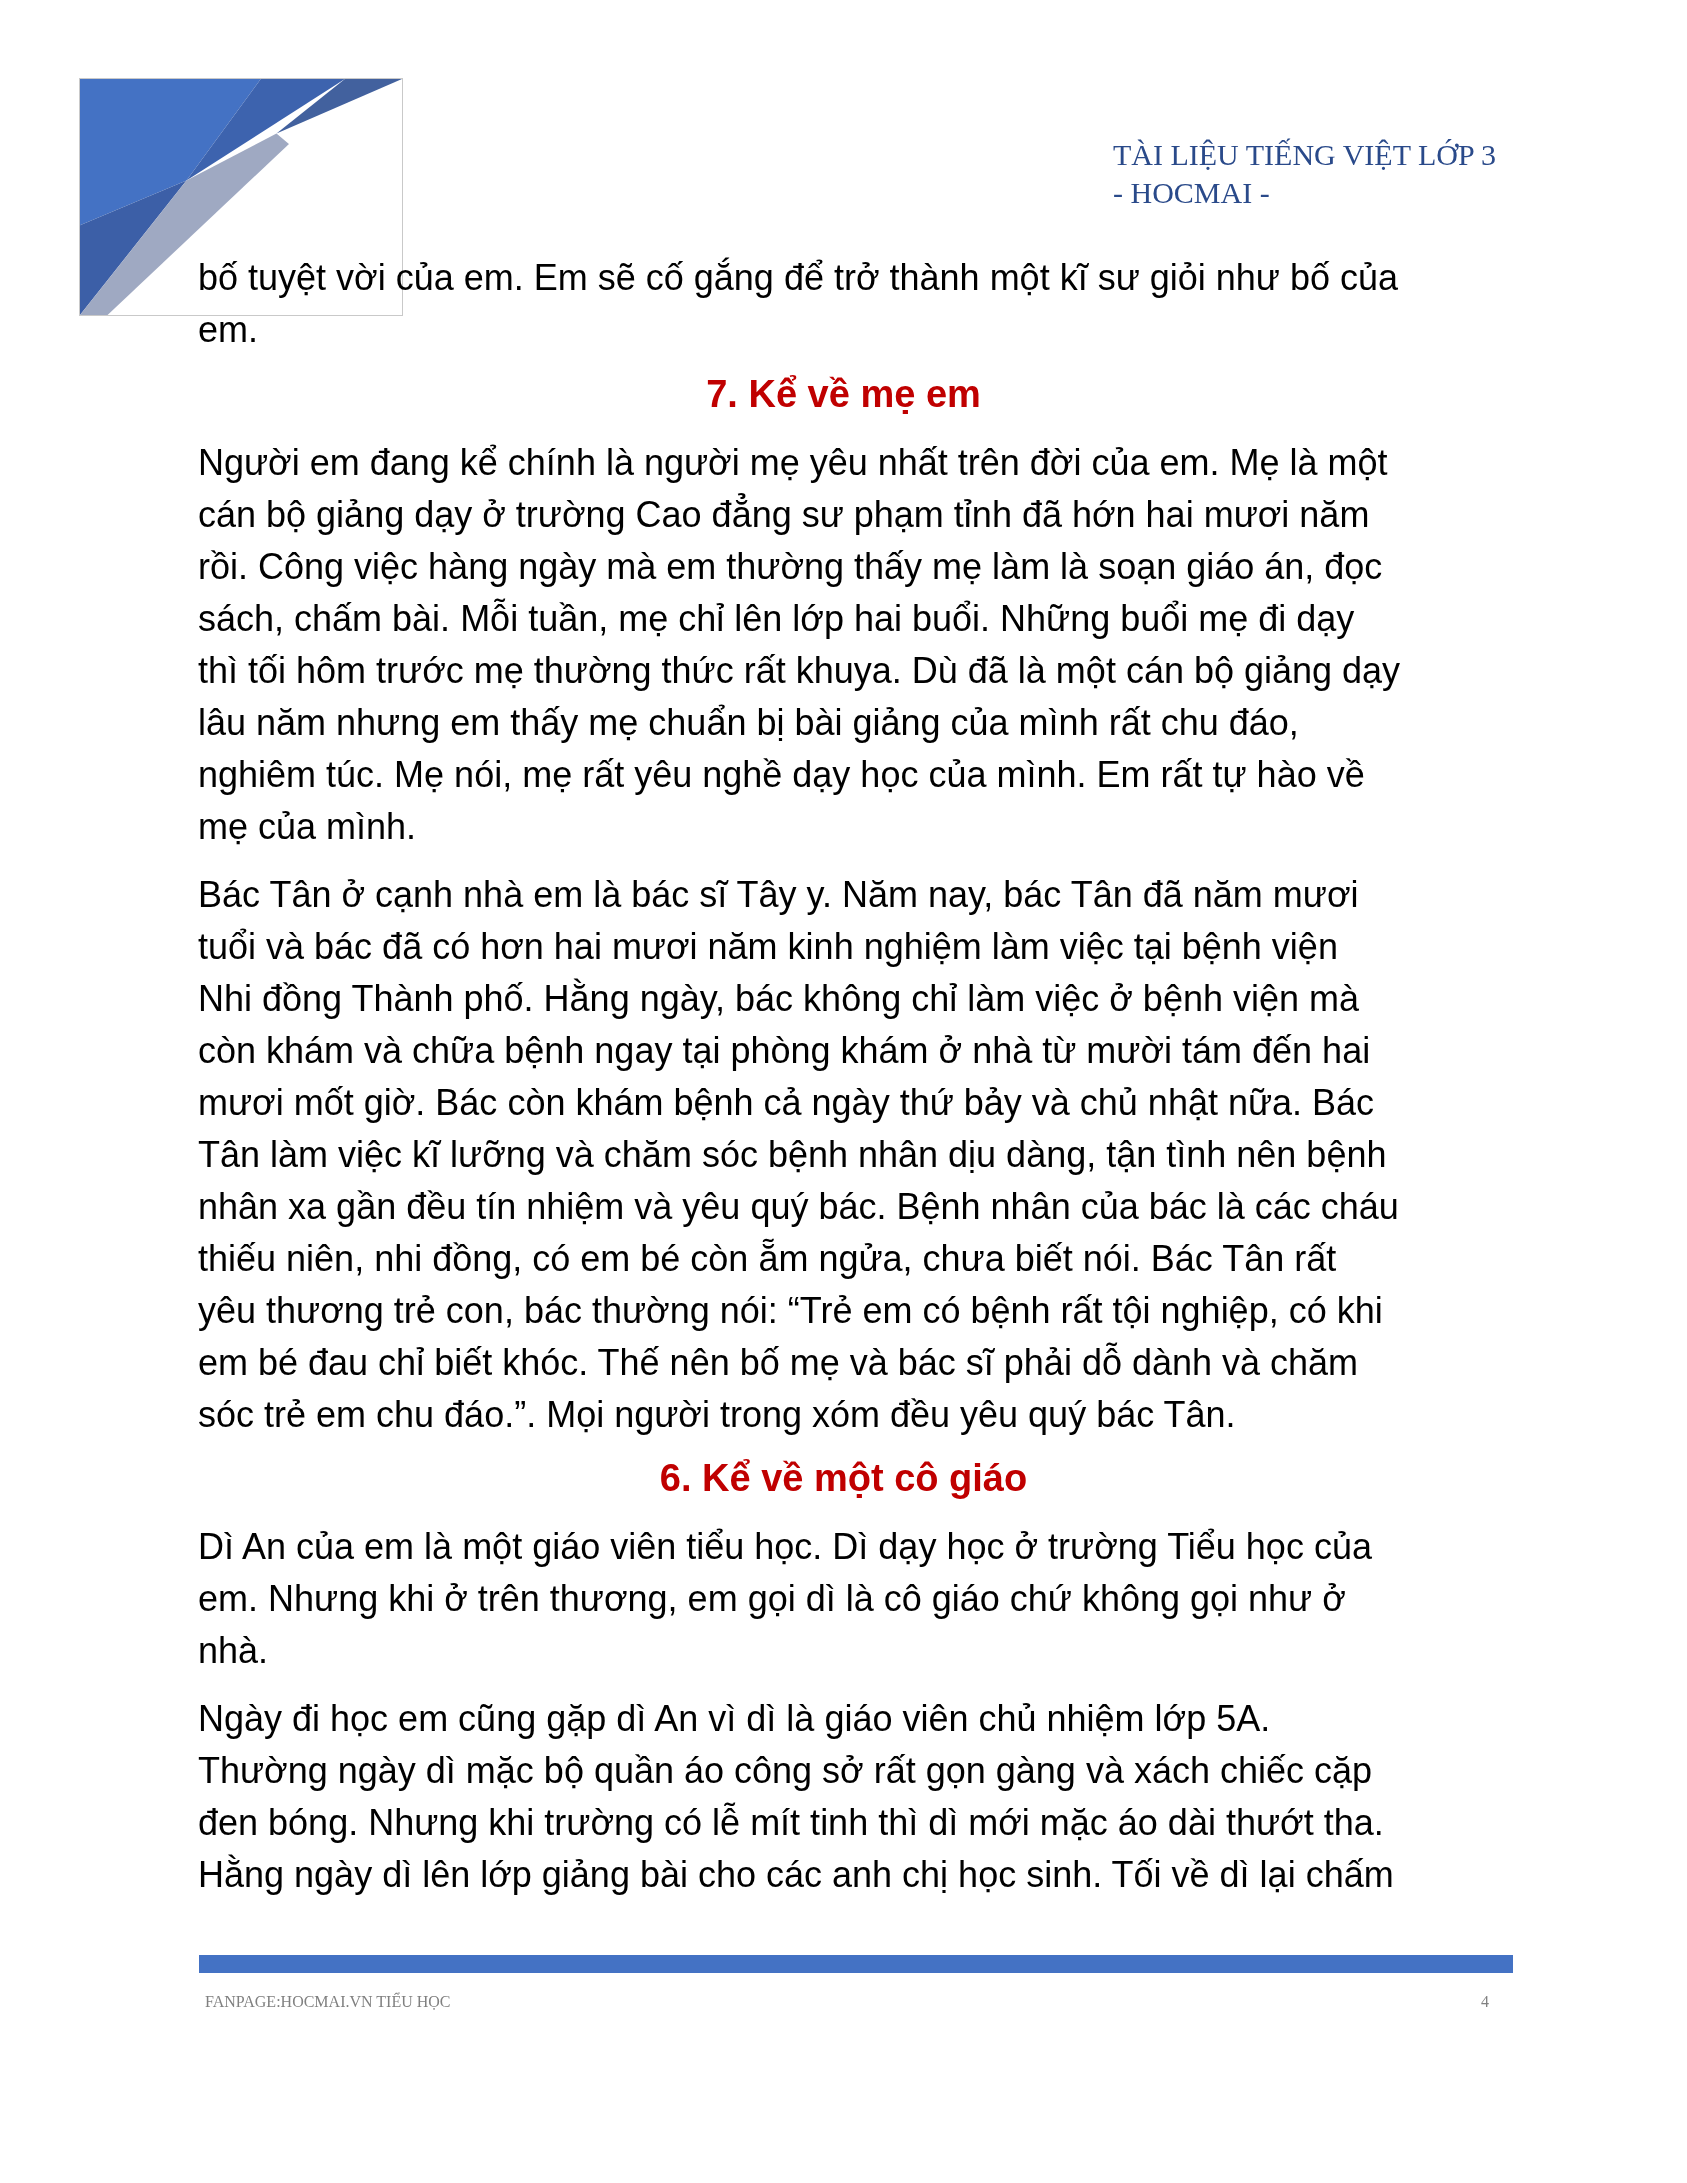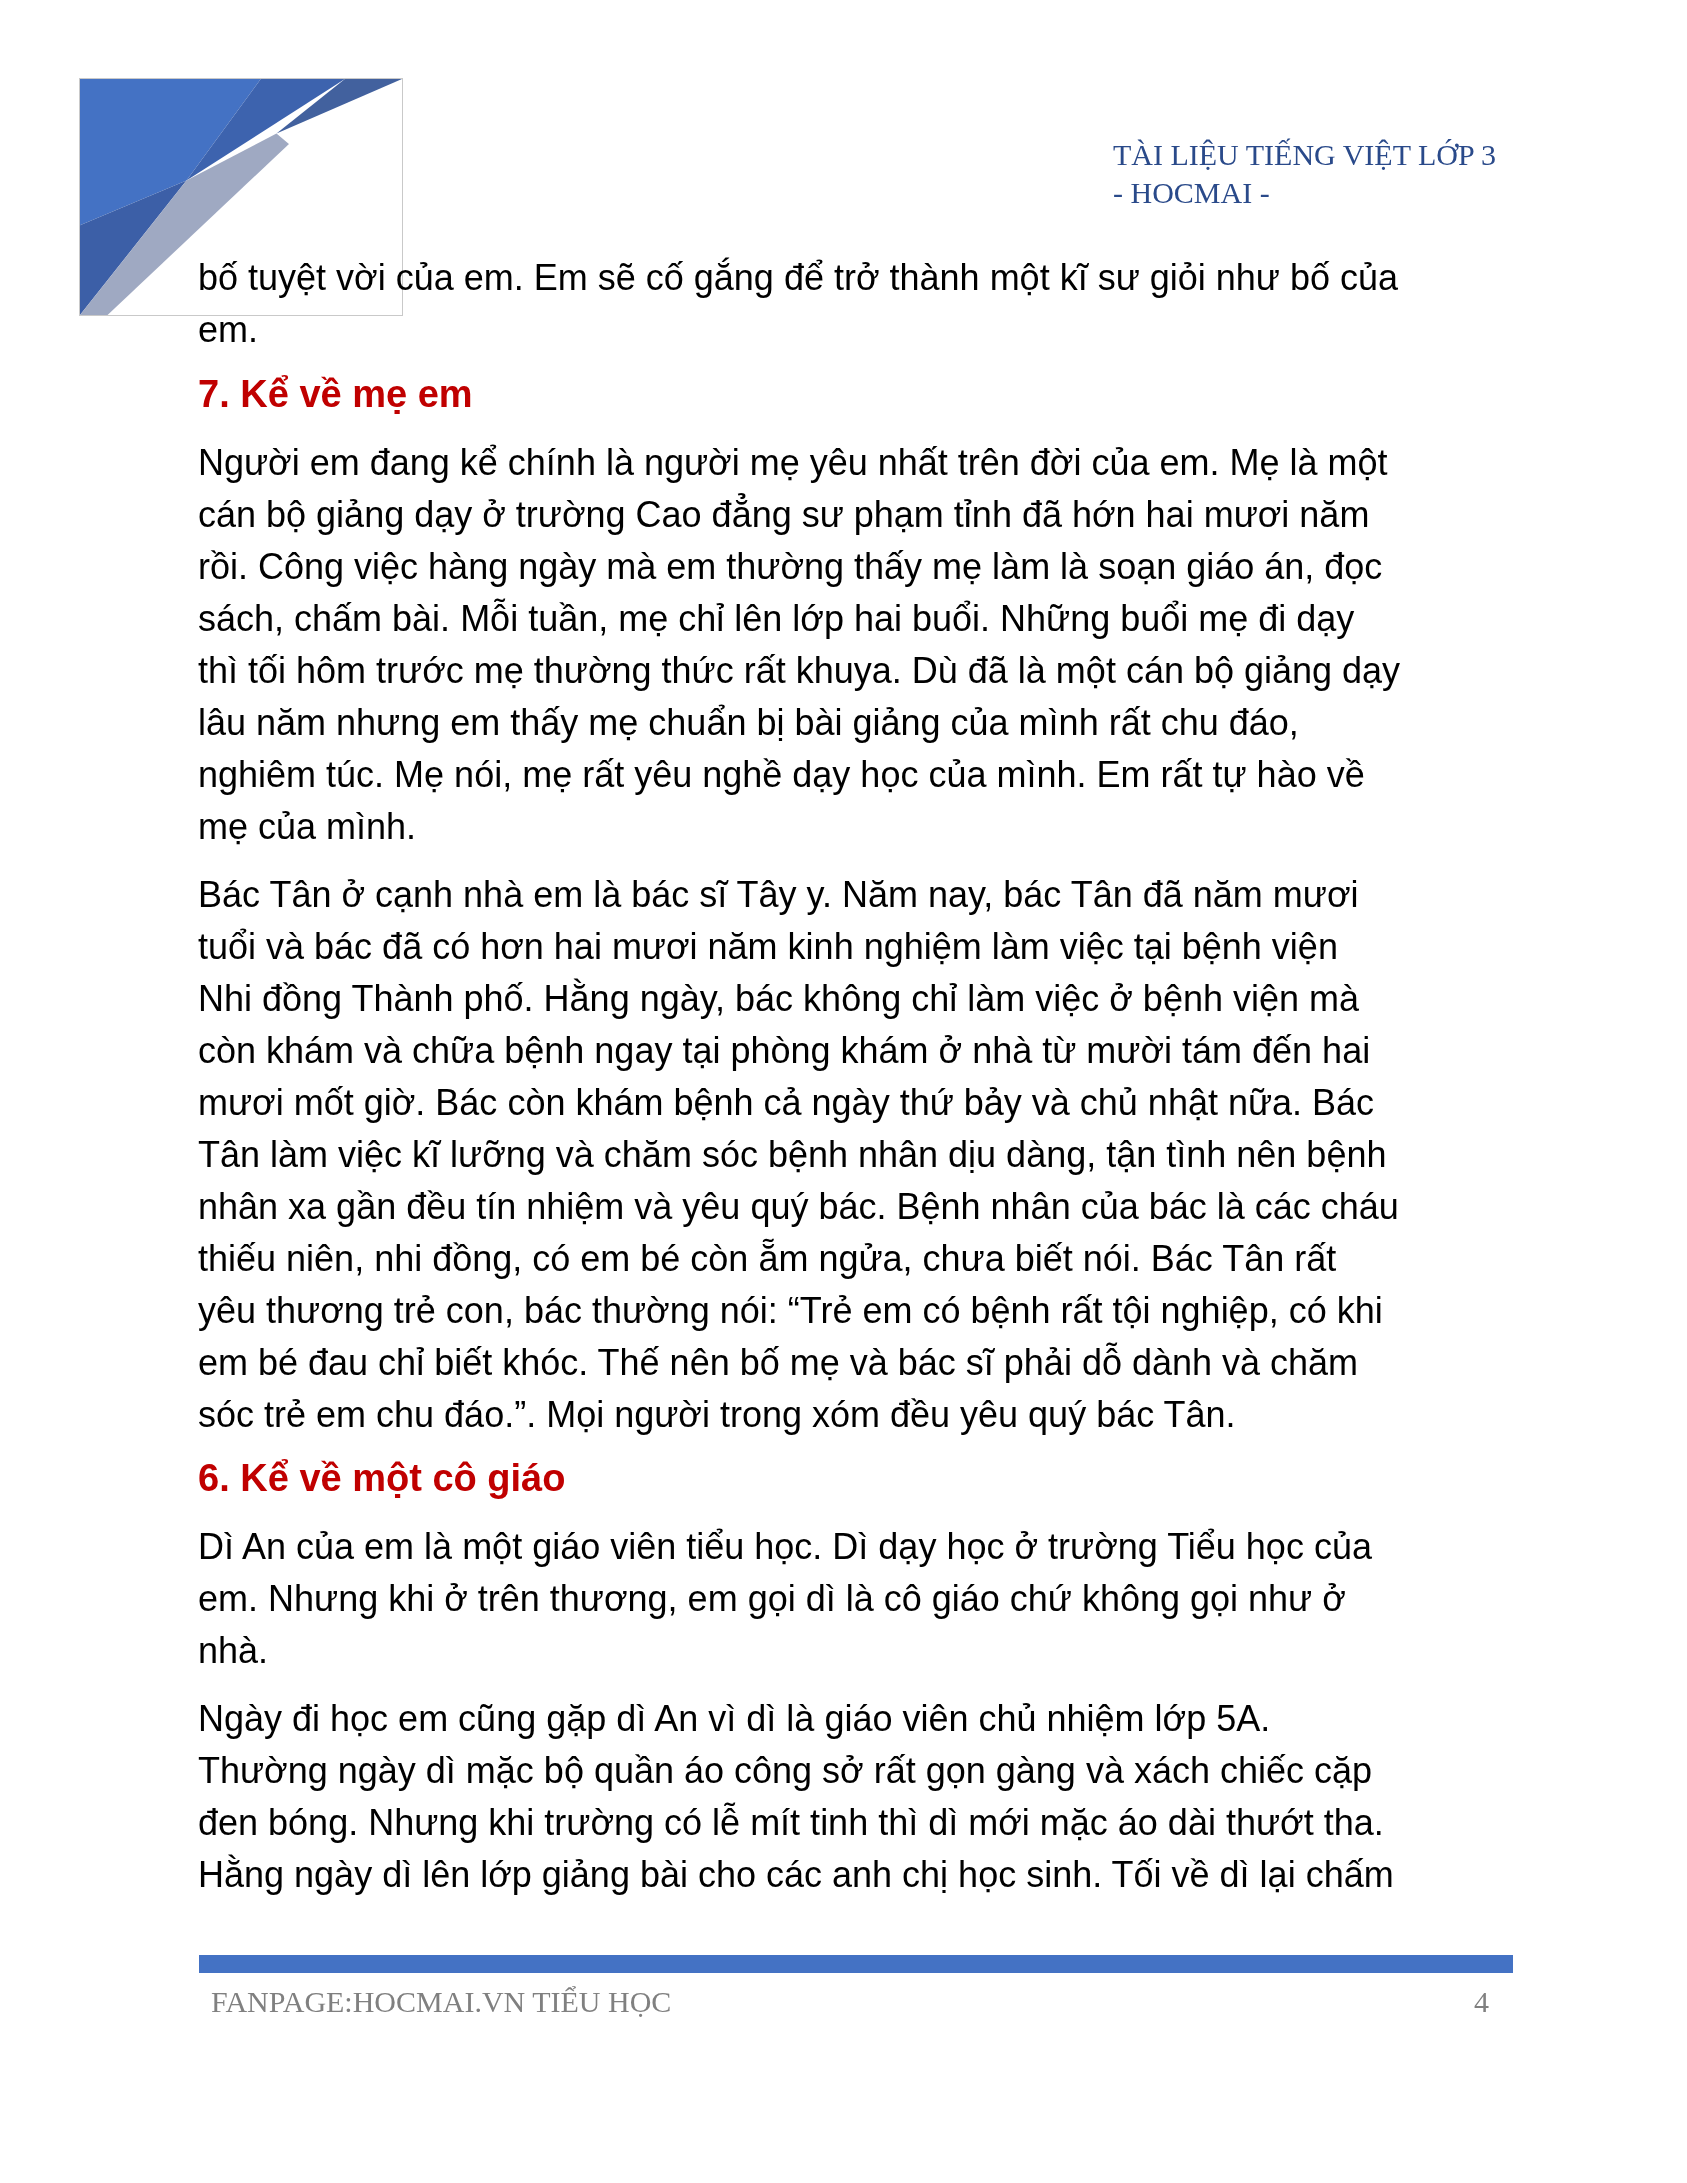--- a/index.html
+++ b/index.html
@@ -55,39 +55,40 @@
     font-size: 36px;
     line-height: 52px;
     margin: 16px 0 12px 0;
     color: #000000;
   }
   .section-heading {
     font-size: 38px;
     line-height: 46px;
     font-weight: bold;
     color: #c00000;
+    text-align: center;
     margin: 14.6px 0 20px 0;
   }
 
   
   .footer-bar {
     position: absolute;
     left: 199px;
     top: 1955px;
     width: 1314px;
     height: 18px;
     background: #4472c4;
   }
   .doc-footer {
     position: absolute;
-    left: 211px;
+    left: 205px;
     right: 198px;
     top: 1987px;
     font-family: "Liberation Serif", serif;
-    font-size: 30px;
+    font-size: 16px;
     line-height: 29px;
     color: #808080;
     display: flex;
     justify-content: space-between;
   }
 </style>
 </head>
 <body>
 
 <div class="page">

